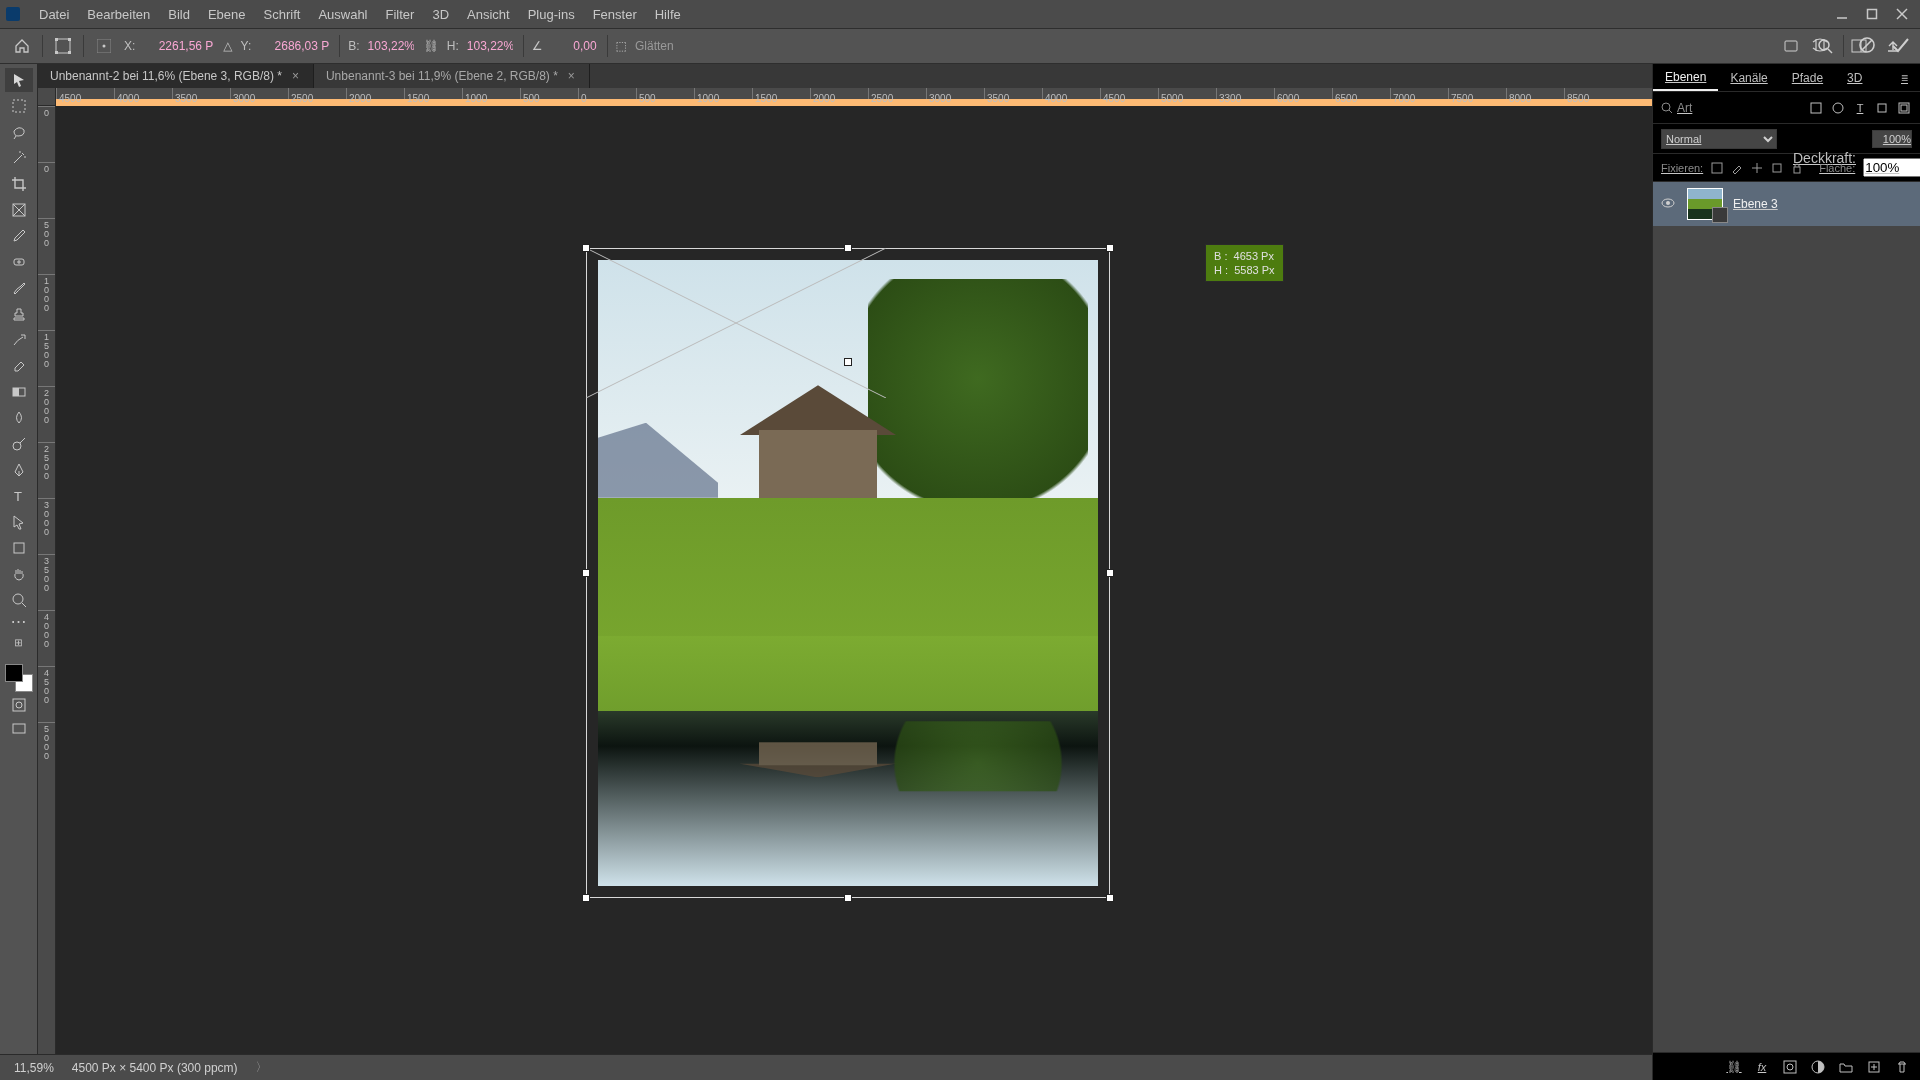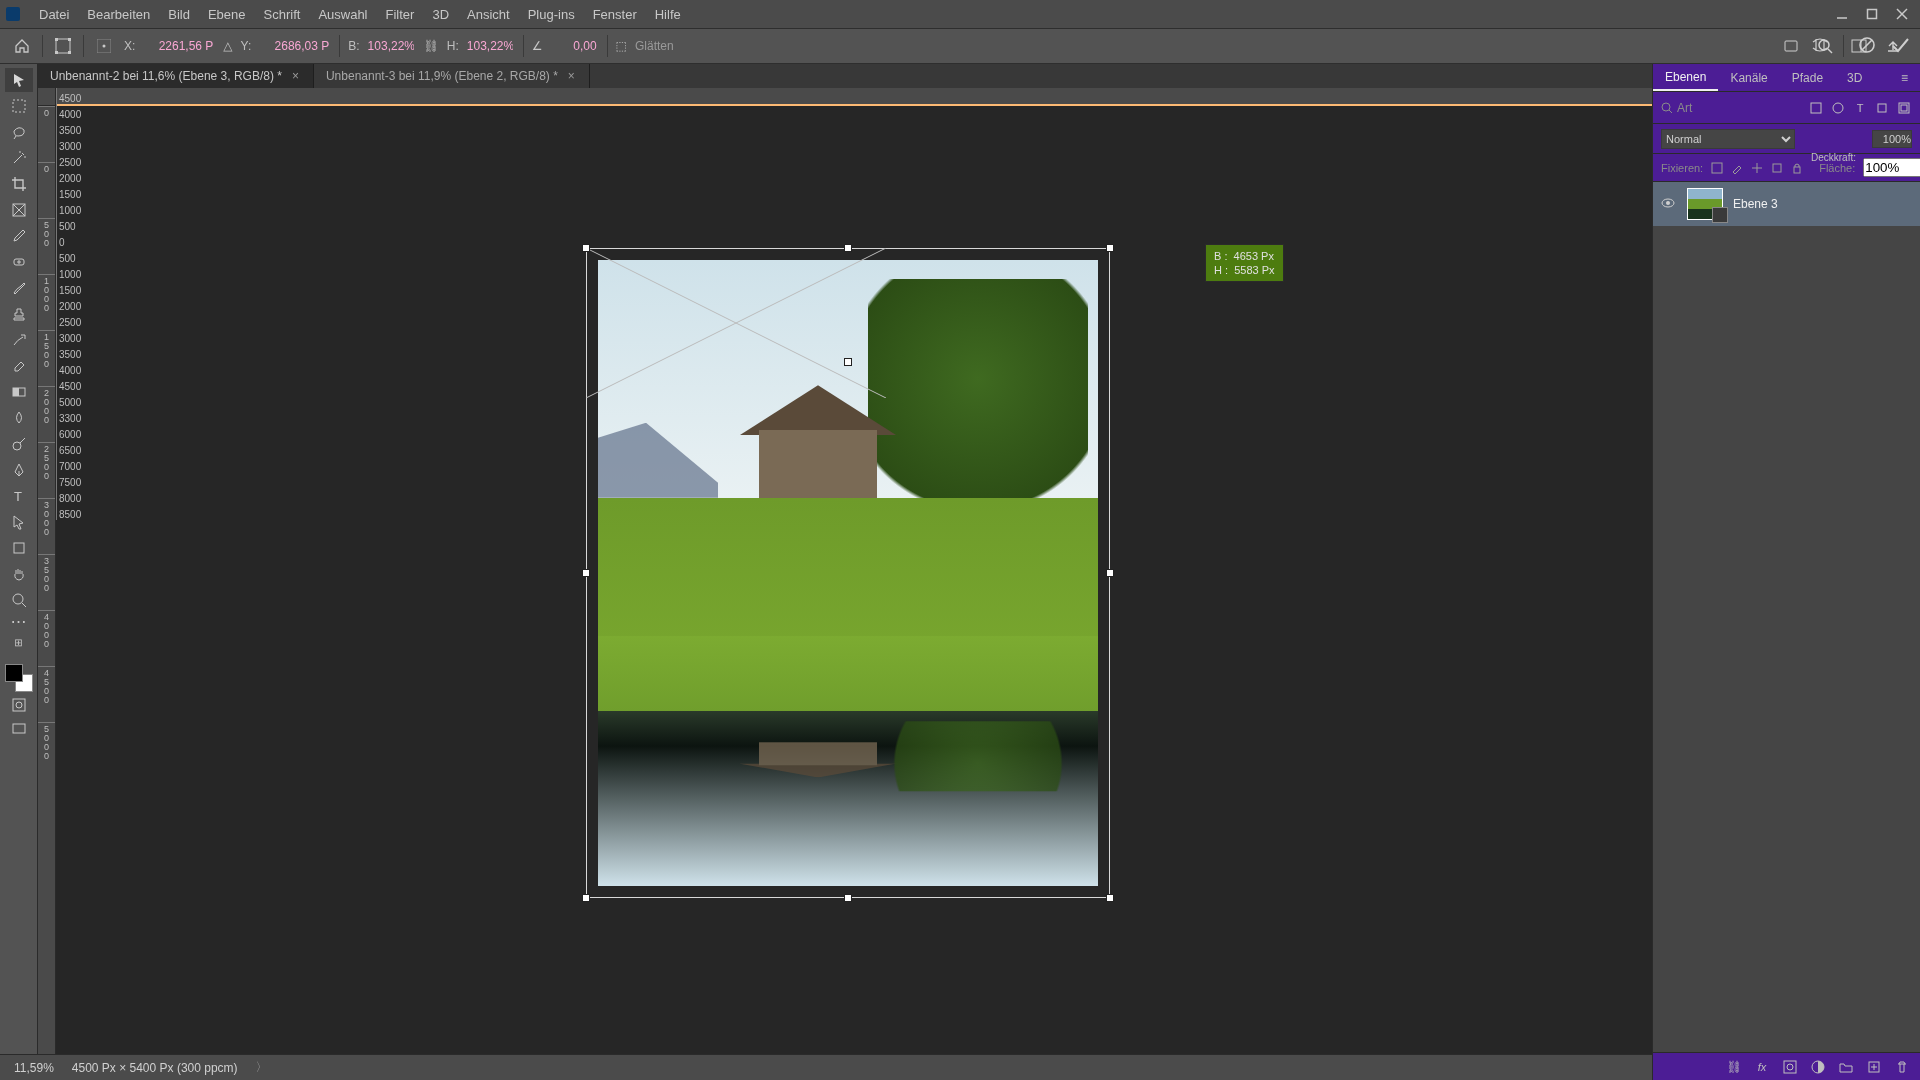--- a/index.html
+++ b/index.html
@@ -38,21 +38,21 @@
 #toolbox .extra { width: 28px; height: 22px; display: flex; align-items: center; justify-content: center; color: #c8c8c8; }
 
 
 #doctabs { position: absolute; left: 38px; top: 64px; right: 268px; height: 24px; background: #383838; display: flex; align-items: stretch; font-size: 12px; }
 #doctabs .tab { display: flex; align-items: center; padding: 0 14px 0 12px; background: #2b2b2b; border-right: 1px solid #1e1e1e; gap: 10px; }
 #doctabs .tab.inactive { background: #383838; color: #a8a8a8; align-items: center; }
 #doctabs .tab .x { color: #9a9a9a; }
 
 
 #canvas-wrap { position: absolute; left: 38px; top: 88px; right: 268px; bottom: 26px; background: #262626; overflow: hidden; }
-#ruler-h { position: absolute; left: 18px; top: 0; right: 0; height: 18px; background: #4a4a4a; border-bottom: 2px solid #fdba74; display: flex; font-size: 10px; color: #bfbfbf; flex-direction: column; }
+#ruler-h { position: absolute; left: 18px; top: 0; right: 0; height: 18px; background: #4a4a4a; border-bottom: 7px solid #fdba74; display: flex; font-size: 10px; color: #bfbfbf; }
 #ruler-h .tick { width: 58px; border-left: 1px solid #777; padding-left: 2px; line-height: 10px; padding-top: 6px; flex: 0 0 auto; }
 #ruler-v { position: absolute; left: 0; top: 18px; bottom: 0; width: 18px; background: #4a4a4a; border-right: 1px solid #2a2a2a; font-size: 9px; color: #bfbfbf; }
 #ruler-v .vt { height: 56px; border-top: 1px solid #777; writing-mode: horizontal-tb; text-align: center; line-height: 9px; padding-top: 2px; }
 #ruler-corner { position: absolute; left: 0; top: 0; width: 18px; height: 18px; background: #4a4a4a; border-right: 1px solid #2a2a2a; border-bottom: 1px solid #2a2a2a; }
 
 
 #artwork { position: absolute; left: 548px; top: 160px; width: 524px; height: 650px; }
 #artwork .imgbox { position: absolute; left: 12px; top: 12px; right: 12px; bottom: 12px; overflow: hidden; }
 #artwork .sky { position: absolute; left: 0; top: 0; right: 0; height: 38%; background: linear-gradient(#cfe2ea, #e9f1f3); }
 #artwork .mtn { position: absolute; left: 0; top: 26%; width: 24%; height: 12%; background: #61708a; clip-path: polygon(0 100%, 0 20%, 40% 0, 100% 80%, 100% 100%); opacity: .7; }
@@ -67,30 +67,30 @@
 #artwork .bbox { position: absolute; inset: 0; border: 1px solid #d8d8d8; }
 #artwork .diag { position: absolute; inset: 0; }
 #artwork .handle { position: absolute; width: 8px; height: 8px; background: #fff; border: 1px solid #222; }
 #size-tooltip { position: absolute; left: 1167px; top: 156px; background: #4d7c0f; color: #e0e0e0; font-size: 11px; padding: 4px 8px; line-height: 14px; border: 1px solid #2a2a2a; }
 
 
 #statusbar { position: absolute; left: 0; right: 268px; bottom: 0; height: 26px; background: #4b4b4b; border-top: 1px solid #2a2a2a; display: flex; align-items: center; font-size: 12px; padding: 0 14px; gap: 18px; color: #d0d0d0; }
 #statusbar .chev { color: #9a9a9a; }
 
 
-#rightpanel { position: absolute; right: 0; top: 64px; bottom: 0; width: 268px; background: #4c1d95; border-left: 1px solid #2a2a2a; display: flex; flex-direction: column; font-size: 12px; }
+#rightpanel { position: absolute; right: 0; top: 64px; bottom: 0; width: 268px; background: #000000; border-left: 1px solid #2a2a2a; display: flex; flex-direction: column; font-size: 12px; text-decoration: underline; }
 #rightpanel .tabs { height: 28px; display: flex; align-items: center; border-bottom: 1px solid #2a2a2a; }
 #rightpanel .tabs .t { padding: 0 12px; height: 100%; display: flex; align-items: center; color: #bfbfbf; }
 #rightpanel .tabs .t.active { color: #f0f0f0; border-bottom: 2px solid #f0f0f0; }
 #rightpanel .search-row { height: 32px; display: flex; align-items: center; padding: 0 8px; gap: 6px; border-bottom: 1px solid #2a2a2a; }
 #rightpanel .search-row .srch { flex: 1; display: flex; align-items: center; gap: 4px; color: #8a8a8a; }
 #rightpanel .search-row .ficn { width: 16px; height: 16px; display: flex; align-items: center; justify-content: center; color: #bfbfbf; }
 #rightpanel .blend-row { height: 30px; display: flex; align-items: center; padding: 0 8px; gap: 16px; border-bottom: 1px solid #2a2a2a; }
 #rightpanel .blend-row select { flex: 1; background: #454545; color: #d0d0d0; border: 1px solid #3a3a3a; font-size: 11px; height: 20px; }
-#rightpanel .blend-row .op-lbl { color: #bfbfbf; font-size: 10px; margin-top: 38px; }
+#rightpanel .blend-row .op-lbl { color: #bfbfbf; font-size: 14px; margin-top: 38px; }
 #rightpanel .blend-row .op-val { width: 40px; background: #454545; color: #d0d0d0; border: 1px solid #3a3a3a; font-size: 11px; text-align: right; height: 18px; }
 #rightpanel .lock-row { height: 28px; display: flex; align-items: center; padding: 0 8px; gap: 8px; border-bottom: 1px solid #2a2a2a; font-size: 11px; color: #8a8a8a; }
 #rightpanel .lock-row .licn { width: 16px; height: 16px; display: flex; align-items: center; justify-content: center; color: #9a9a9a; }
 #rightpanel .layers { flex: 1; background: #454545; overflow: auto; }
 #rightpanel .layer { height: 44px; display: flex; align-items: center; gap: 10px; padding: 0 8px; background: #5c6a7a; color: #f0f0f0; }
 #rightpanel .layer .eye { width: 16px; color: #d0d0d0; }
 #rightpanel .layer .thumb { width: 36px; height: 32px; background: linear-gradient(#8fb4cc 0%, #8fb4cc 35%, #6a9a2a 35%, #6a9a2a 68%, #19331d 68%, #19331d 100%); border: 1px solid #fff; position: relative; }
 #rightpanel .layer .thumb::after { content: ""; position: absolute; right: -6px; bottom: -4px; width: 14px; height: 14px; background: #3a3a3a; border: 1px solid #888; }
 #rightpanel .panel-footer { height: 28px; border-top: 1px solid #2a2a2a; display: flex; align-items: center; justify-content: flex-end; gap: 12px; padding: 0 10px; }
 #rightpanel .panel-footer .picn { width: 16px; height: 16px; display: flex; align-items: center; justify-content: center; color: #bfbfbf; }

